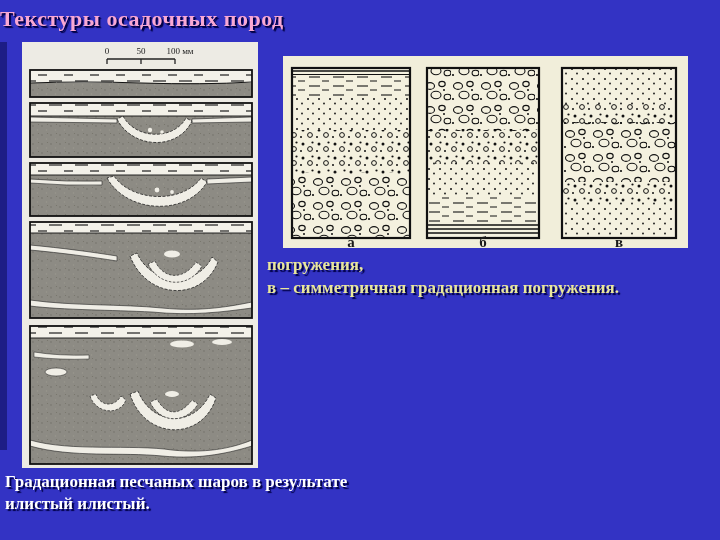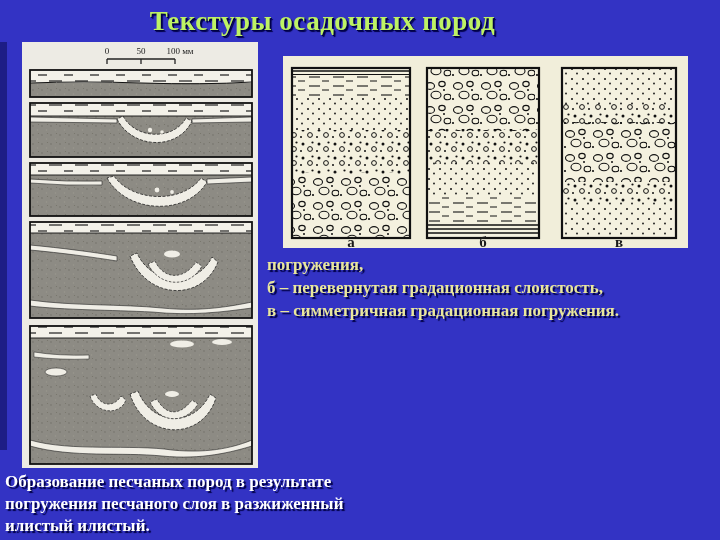--- a/index.html
+++ b/index.html
@@ -6,22 +6,22 @@
   .slide{
     position:relative;width:720px;height:540px;overflow:hidden;
     background:#3333c4;
     font-family:"Liberation Serif","DejaVu Serif",serif;
   }
   .edge-bar{
     position:absolute;left:0;top:42px;width:7px;height:408px;
     background:#1d1d86;
   }
   .title{
-    position:absolute;left:0;top:6px;width:645px;text-align:center;
-    font-size:27px;font-weight:bold;color:#bef264;
+    position:absolute;left:0;top:6px;width:645px;
+    font-size:22px;font-weight:bold;color:#f9a8d4;
     text-shadow:2px 2px 1px #000048, 1px 1px 0 #000048;
     letter-spacing:0.5px;
   }
   .left-figure{
     position:absolute;left:22px;top:42px;width:236px;height:426px;
     background:#edebe4;
   }
   .right-figure{
     position:absolute;left:283px;top:56px;width:405px;height:192px;
     background:#f1eeda;
@@ -197,23 +197,21 @@
       </g>
 
       <text x="68" y="191" font-size="15" font-weight="600" fill="#1a1a1a" text-anchor="middle">а</text>
       <text x="200" y="191" font-size="15" font-weight="600" fill="#1a1a1a" text-anchor="middle">б</text>
       <text x="336" y="191" font-size="15" font-weight="600" fill="#1a1a1a" text-anchor="middle">в</text>
     </svg>
   </div>
 
   <div class="caption-graded">
     <div>погружения,</div>
-    <div>б – перевернутая градационная слоистость,</div>
     <div>в – симметричная градационная погружения.</div>
   </div>
 
   <div class="caption-bottom">
-    <div>Образование песчаных пород в результате</div>
-    <div>погружения песчаного слоя в разжиженный</div>
+    <div>Градационная песчаных шаров в результате</div>
     <div>илистый илистый.</div>
   </div>
 
 </div>
 
 </body></html>

